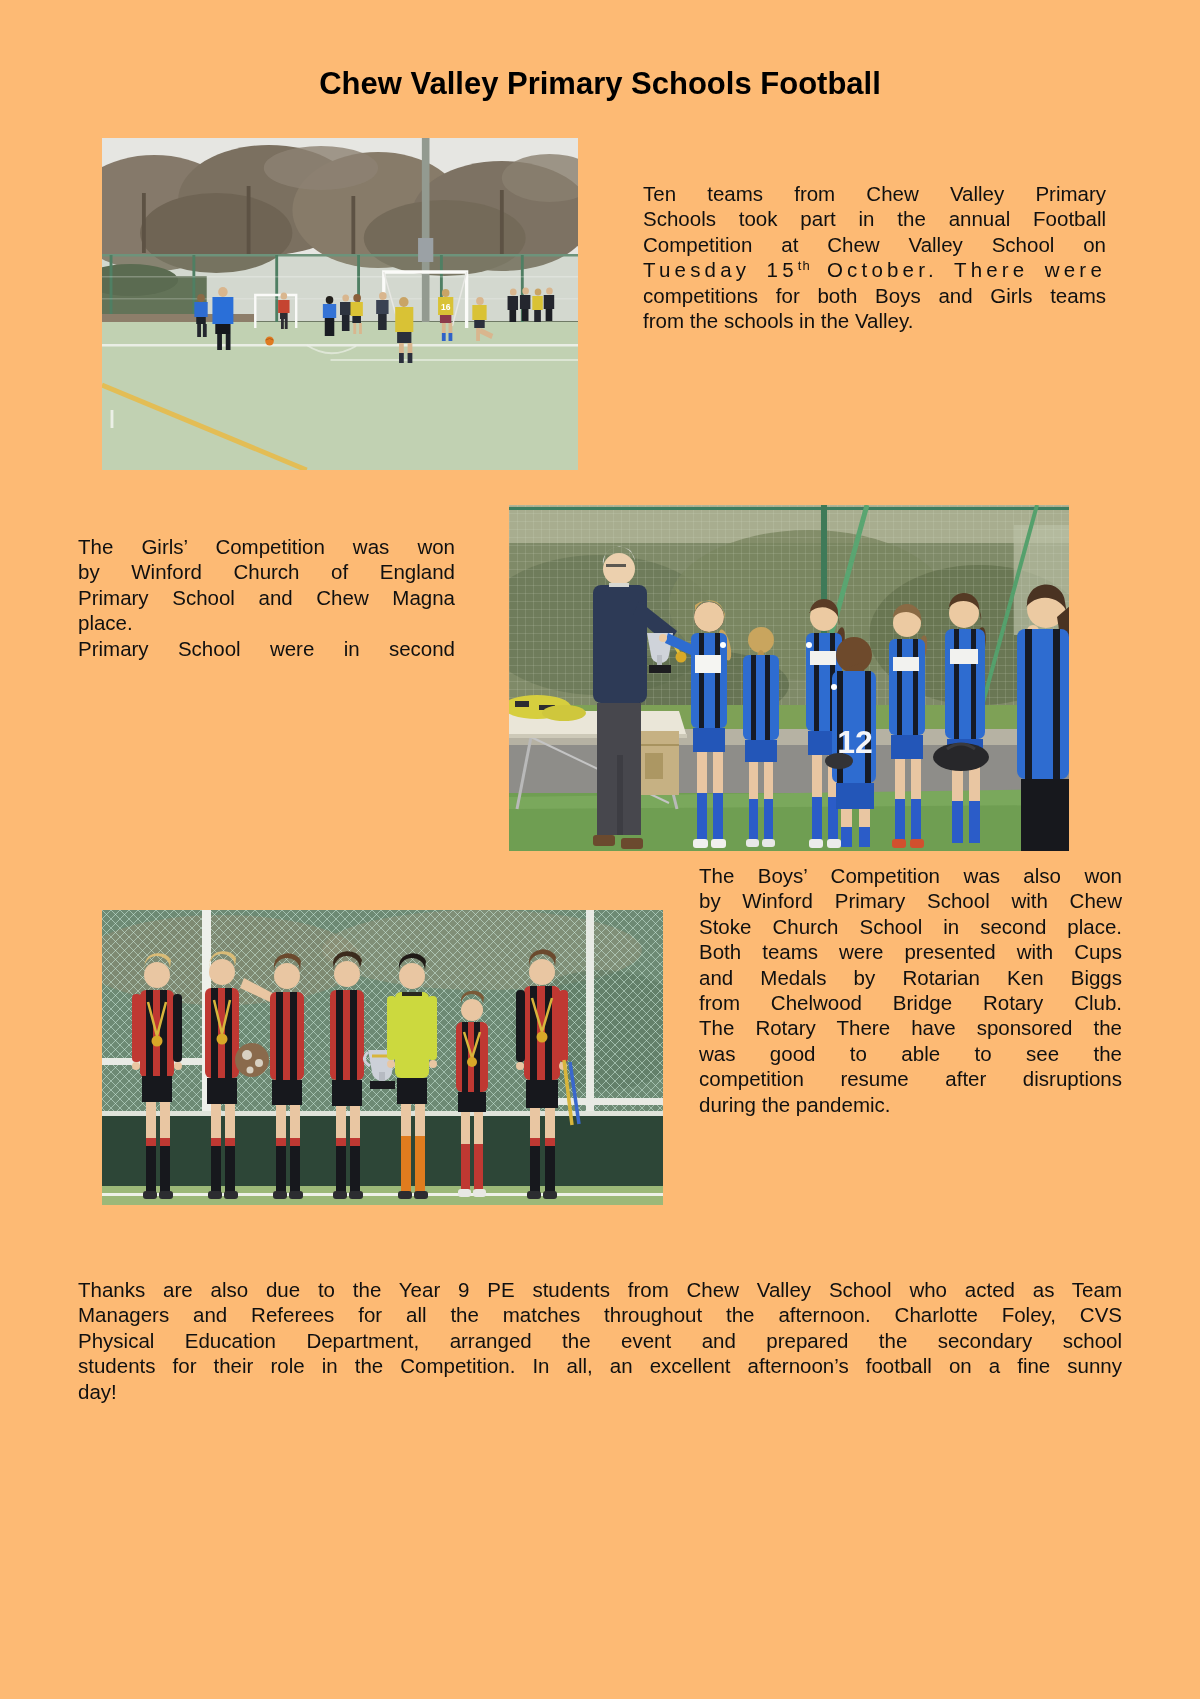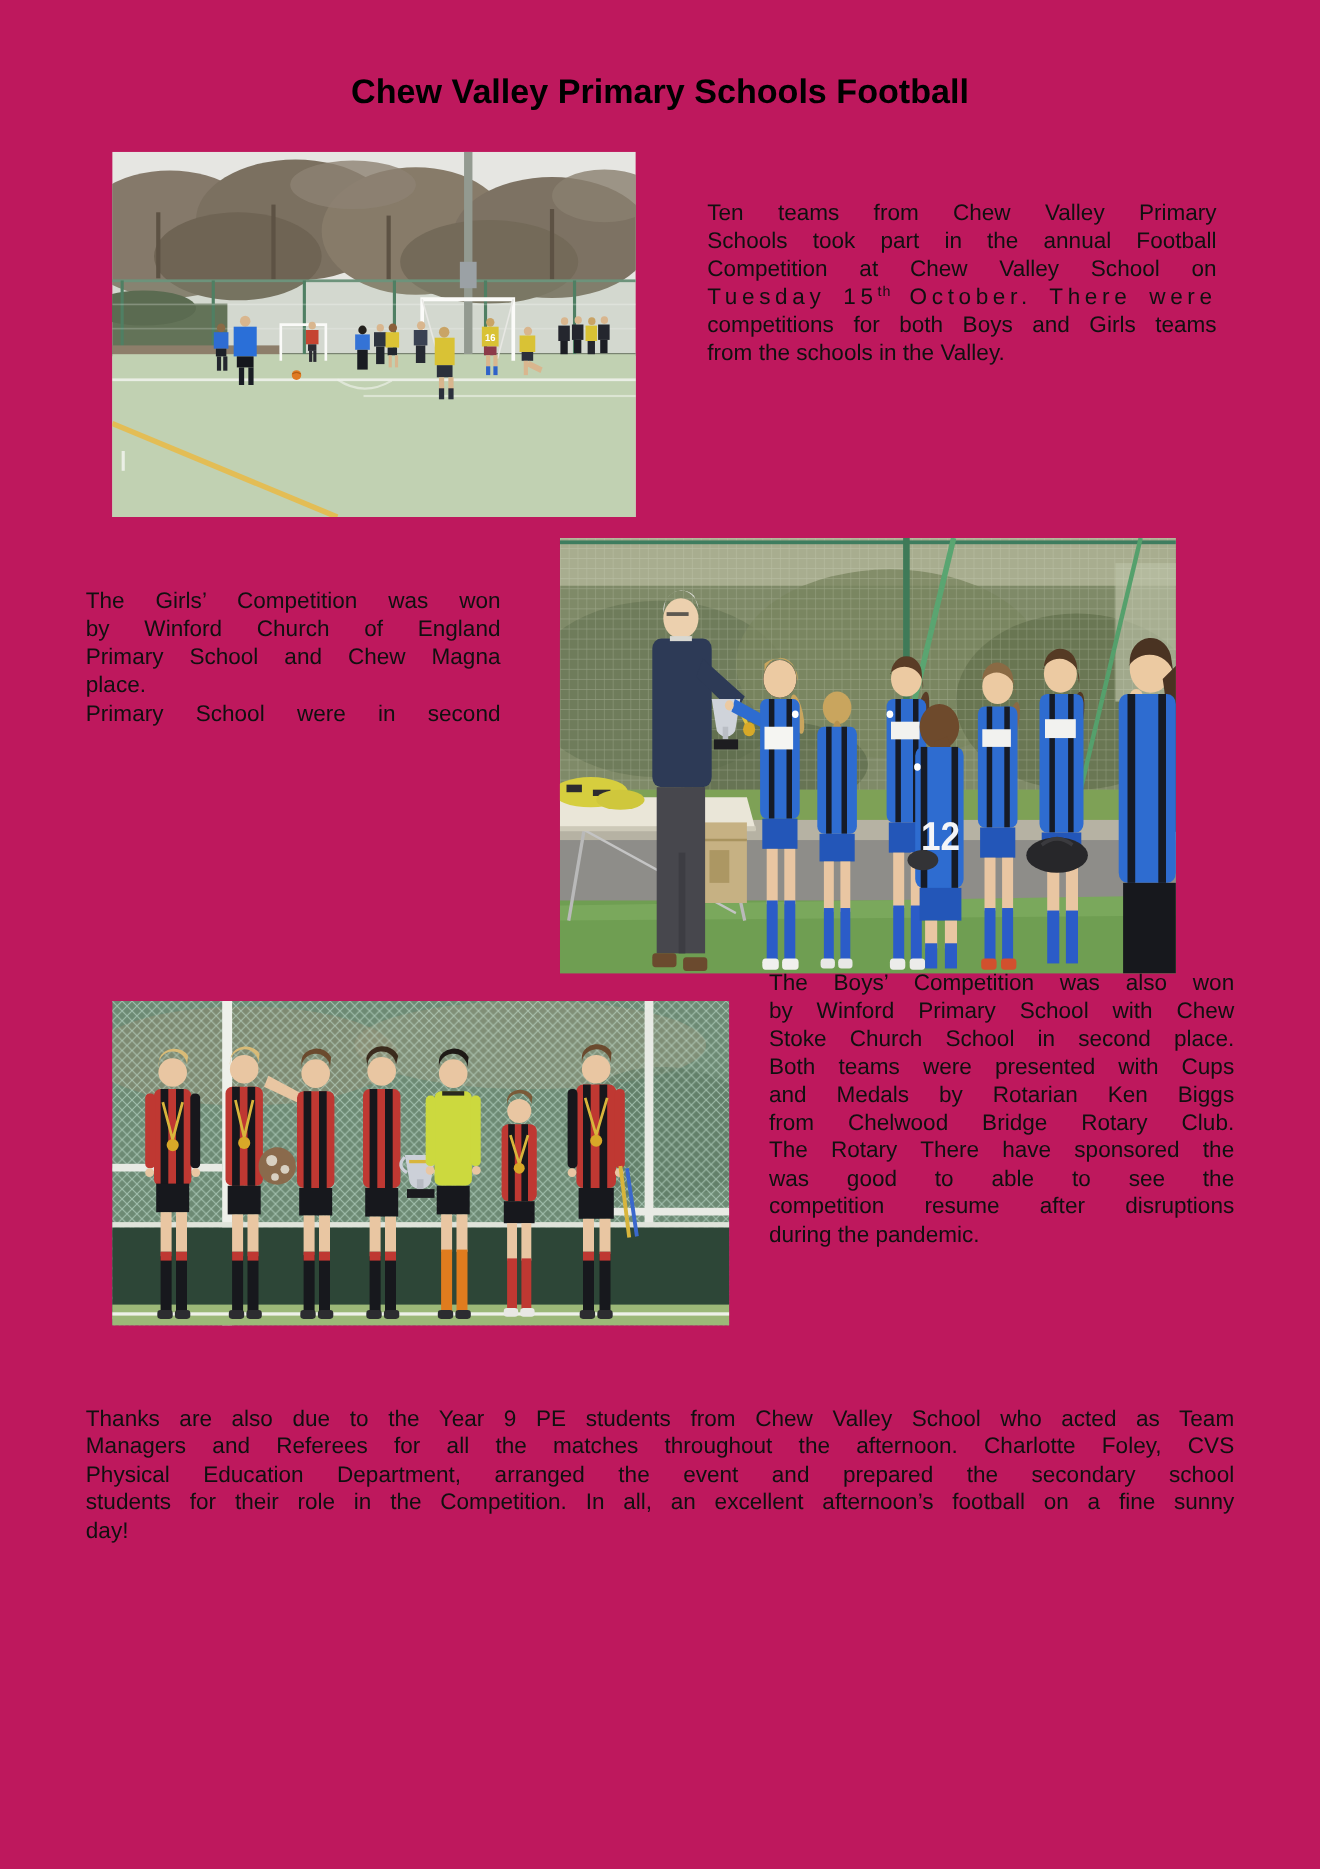--- a/index.html
+++ b/index.html
@@ -1,37 +1,37 @@
 <!DOCTYPE html>
 <html><head>
 <meta charset="utf-8">
 <style>
   * { box-sizing: border-box; }
   html,body { margin:0; padding:0; background:#ffffff; }
   .page {
-    position:relative; width:1200px; height:1699px; background:#be185d;
+    position:relative; width:1200px; height:1699px; background:#fdba74;
     font-family:"Liberation Sans","DejaVu Sans",sans-serif; color:#101010; overflow:hidden;
   }
   .page-title {
     position:absolute; left:0; top:66px; width:1200px; margin:0;
     text-align:center; font-size:31px; line-height:36px; font-weight:bold; color:#000;
   }
   .para { position:absolute; font-size:20.5px; line-height:25.4px; }
   .jline { text-align:justify; text-align-last:justify; }
   .jline.last { text-align-last:left; }
   .jline.spread { letter-spacing:4.2px; }
   sup { font-size:13px; line-height:0; vertical-align:7px; letter-spacing:1px; }
   .para1 { left:643px; top:181px; width:463px; }
   .para2 { left:78px;  top:534px; width:377px; }
-  .para3 { left:699px; top:881px; width:423px; }
+  .para3 { left:699px; top:863px; width:423px; }
   .para4 { left:78px;  top:1277px; width:1044px; }
   .photo { position:absolute; margin:0; }
   .photo svg { display:block; width:100%; height:100%; }
   .photo1 { left:102px; top:138px; width:476px; height:332px; }
-  .photo2 { left:509px; top:489px; width:560px; height:396px; }
+  .photo2 { left:509px; top:505px; width:560px; height:346px; }
   .photo3 { left:102px; top:910px; width:561px; height:295px; }
   .photo text { font-family:"Liberation Sans","DejaVu Sans",sans-serif; font-weight:bold; }
 </style>
 </head>
 <body>
 
 <div class="page">
 
   <h1 class="page-title">Chew Valley Primary Schools Football</h1>
 

